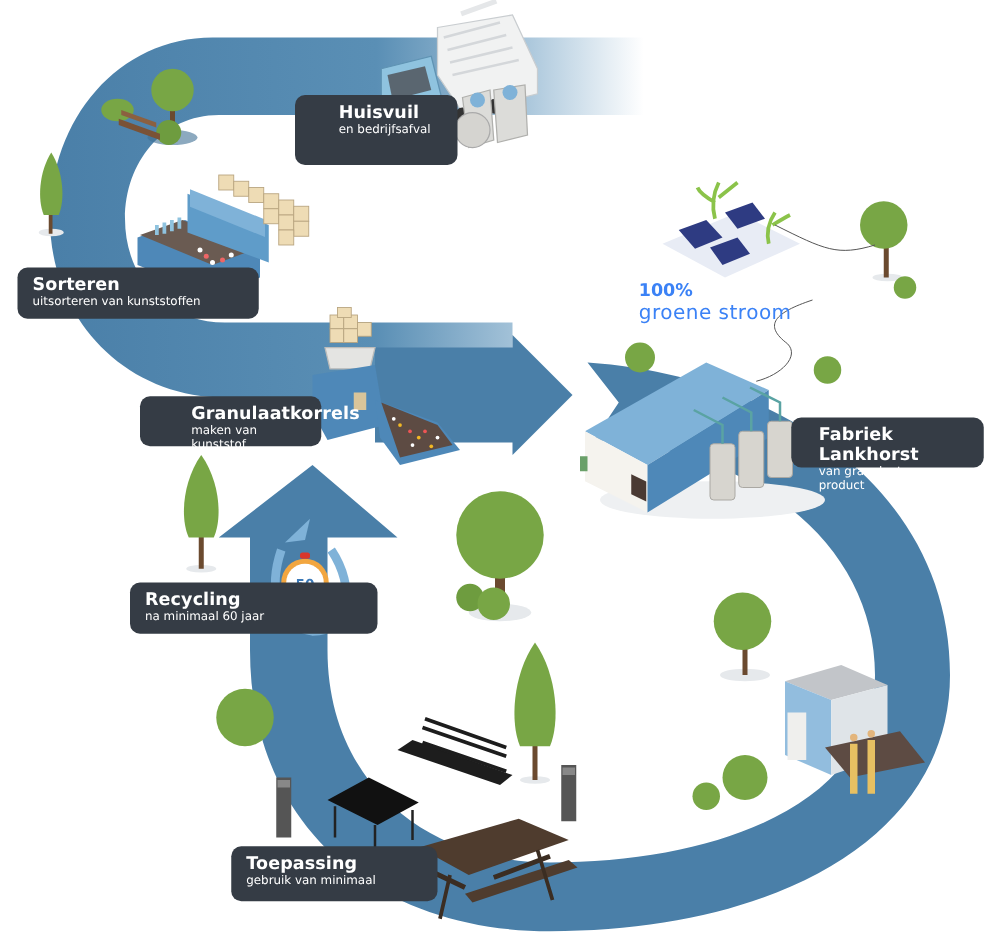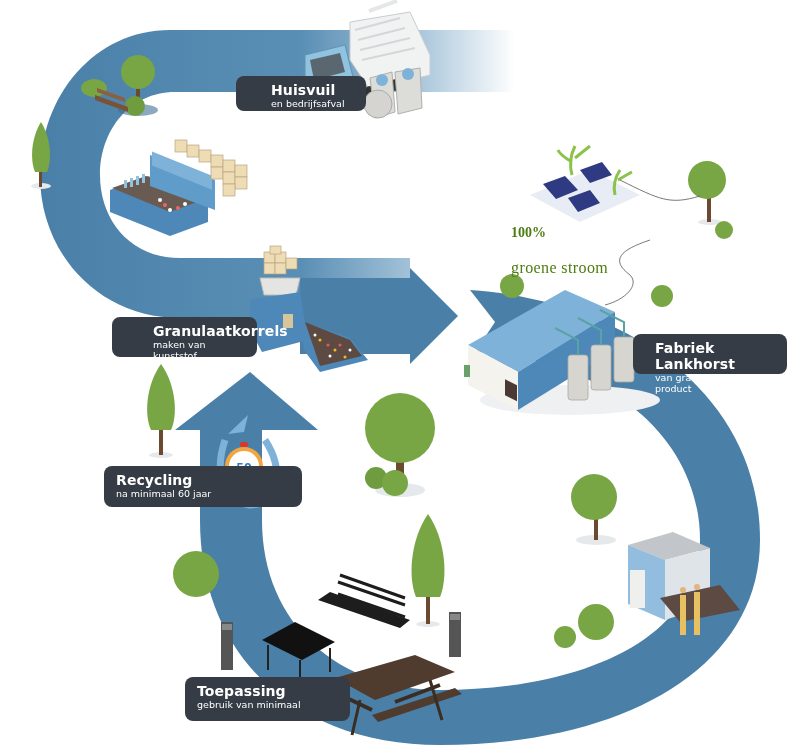--- a/index.html
+++ b/index.html
@@ -9,24 +9,24 @@
     position:absolute; background:#353c45; color:#fff; border-radius:8px;
     padding:6px 12px 7px 12px; box-sizing:border-box; line-height:1.15;
   }
   .label .t { font-weight:bold; font-size:14px; letter-spacing:0.1px; display:block; }
   .label .s { font-size:9.5px; display:block; margin-top:1px; }
   .empatec { display:inline-flex; align-items:center; gap:3px; vertical-align:middle; margin-left:4px; }
   .empatec .hex { width:11px; height:11px; background:#f2b824; border-radius:3px; color:#353c45; font-size:8px; font-weight:bold; display:inline-flex; align-items:center; justify-content:center; }
   .empatec .w { color:#f2b824; font-size:9px; font-weight:bold; letter-spacing:0.5px; }
   .empatec .w2 { color:#b9bec5; font-size:9px; font-weight:bold; letter-spacing:0.5px; }
   #green {
-    position:absolute; left:511px; top:226px; color:#4d7c0f; line-height:1;font-family:Liberation Serif, serif;
+    position:absolute; left:511px; top:226px; color:#3b82f6; line-height:1;
   }
   #green .p { font-size:14px; font-weight:bold; display:block; }
-  #green .g { font-size:16px; display:block; margin-top:20px; letter-spacing:0.4px; }
+  #green .g { font-size:16px; display:block; margin-top:2px; letter-spacing:0.4px; }
 </style>
 </head>
 <body>
 
 <div id="stage">
 <svg width="800" height="753" viewBox="0 0 800 753" xmlns="http://www.w3.org/2000/svg">
   <defs>
     <linearGradient id="topfade" x1="0" y1="0" x2="1" y2="0">
       <stop offset="0" stop-color="#4a7fa8"></stop>
       <stop offset="0.55" stop-color="#5a8fb5"></stop>
@@ -239,25 +239,29 @@
     <path d="M225,440 C215,470 220,500 250,505 C280,505 285,470 265,440" stroke="#7fb2d8" stroke-width="7" fill="none"></path>
     <path d="M228,434 L248,415 L244,432 Z" fill="#7fb2d8"></path>
     <circle cx="244" cy="466" r="19" fill="#f2a640"></circle>
     <circle cx="244" cy="466" r="15" fill="#ffffff"></circle>
     <rect x="240" y="442" width="8" height="5" rx="2" fill="#d9362c"></rect>
     <text x="244" y="471" text-anchor="middle" font-family="DejaVu Sans, sans-serif" font-size="11" font-weight="bold" fill="#3b79b7">50</text>
   </g>
 </svg>
 
 
-<div class="label" style="left:236px;top:76px;width:130px;height:35px;padding-left:35px;">
+<div class="label" style="left:236px;top:76px;width:130px;height:56px;padding-left:35px;">
   <span class="t">Huisvuil</span>
   <span class="s">en bedrijfsafval</span>
 </div>
 
+<div class="label" style="left:14px;top:214px;width:193px;height:41px;">
+  <span class="t">Sorteren</span>
+  <span class="s">uitsorteren van kunststoffen</span>
+</div>
 
 <div class="label" style="left:112px;top:317px;width:145px;height:40px;padding-left:41px;">
   <span class="t">Granulaatkorrels</span>
   <span class="s">maken van kunststof</span>
 </div>
 
 <div class="label" style="left:633px;top:334px;width:154px;height:40px;padding-left:22px;">
   <span class="t">Fabriek Lankhorst</span>
   <span class="s">van granulaat naar product</span>
 </div>

